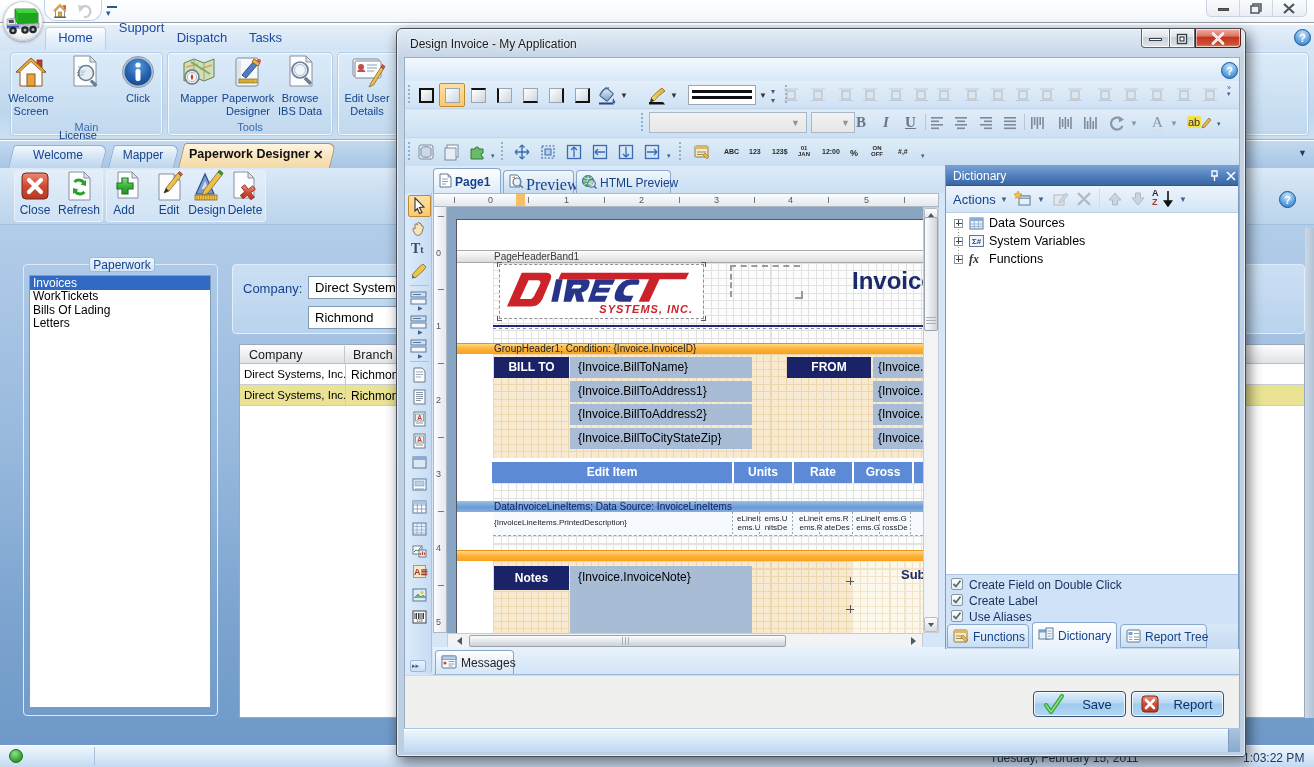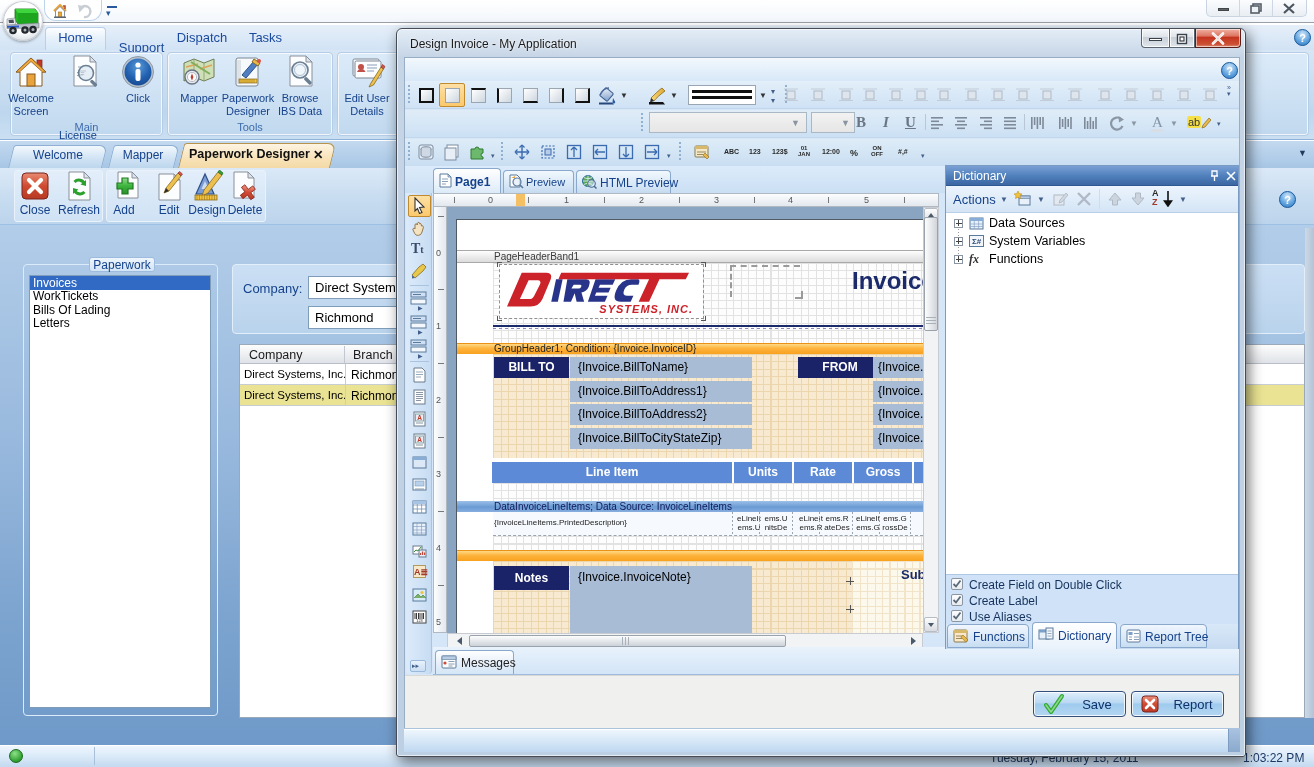--- a/index.html
+++ b/index.html
@@ -57,21 +57,21 @@
  <circle cx="8" cy="23.5" r="3.8" fill="#23272d"></circle>
     <circle cx="8" cy="23.5" r="1.5" fill="#b0b6bc"></circle>
  <circle cx="20" cy="23" r="3.8" fill="#23272d"></circle>
     <circle cx="20" cy="23" r="1.5" fill="#b0b6bc"></circle>
  <circle cx="28" cy="22.5" r="3.8" fill="#23272d"></circle>
     <circle cx="28" cy="22.5" r="1.5" fill="#b0b6bc"></circle>
 </svg>
 
 <div class="abs" style="left:45px;top:27px;width:61px;height:23px;background:linear-gradient(#fdfeff,#e7f1fb 45%,#d8e9f7);border:1px solid #b8cfe6;border-bottom:0;border-radius:4px 4px 0 0;"></div>
 <div class="abs" style="left:45px;top:30px;width:61px;text-align:center;font-size:13px;color:#1b4a9e;">Home</div>
-<div class="abs" style="left:115px;top:40px;width:53px;text-align:center;font-size:13px;color:#1b4a9e;">Support</div>
+<div class="abs" style="left:115px;top:20px;width:53px;text-align:center;font-size:13px;color:#1b4a9e;">Support</div>
 <div class="abs" style="left:172px;top:30px;width:60px;text-align:center;font-size:13px;color:#1b4a9e;">Dispatch</div>
 <div class="abs" style="left:243px;top:30px;width:45px;text-align:center;font-size:13px;color:#1b4a9e;">Tasks</div>
 
 <div class="abs" style="left:10px;top:52px;width:153px;height:84px;border:1px solid #b5cde6;border-radius:4px;background:linear-gradient(#dcebf9,#cce0f3 60%,#c0d8ee);box-shadow:inset 0 0 0 1px rgba(255,255,255,.75);"></div>
 <div class="abs" style="left:167px;top:52px;width:166px;height:84px;border:1px solid #b5cde6;border-radius:4px;background:linear-gradient(#dcebf9,#cce0f3 60%,#c0d8ee);box-shadow:inset 0 0 0 1px rgba(255,255,255,.75);"></div>
 <div class="abs" style="left:337px;top:52px;width:120px;height:84px;border:1px solid #b5cde6;border-radius:4px;background:linear-gradient(#dcebf9,#cce0f3 60%,#c0d8ee);box-shadow:inset 0 0 0 1px rgba(255,255,255,.75);"></div>
 <div class="abs" style="left:1243px;top:52px;width:66px;height:84px;border:1px solid #b5cde6;border-radius:4px;background:linear-gradient(#dcebf9,#cce0f3 60%,#c0d8ee);box-shadow:inset 0 0 0 1px rgba(255,255,255,.75);"></div>
 <div class="abs nav" style="left:10px;top:121px;width:153px;text-align:center;font-size:11px;color:#3e6cad;">Main</div>
 <div class="abs nav" style="left:167px;top:121px;width:166px;text-align:center;font-size:11px;color:#3e6cad;">Tools</div>
 
@@ -560,21 +560,21 @@
       <path d="M3 6 h6 M3 8.5 h6 M3 11 h4" stroke="#8aa0b8" stroke-width="1"></path>
     </svg>
 <div class="abs" style="left:58px;top:146px;font-size:12px;font-weight:bold;color:#15428b;">Page1</div>
 <div class="abs" style="left:106px;top:141px;width:71px;height:23px;background:linear-gradient(#f2f8fd,#d8e8f7 60%,#c6dbf0);border:1px solid #8aa8cc;border-bottom:0;border-radius:4px 4px 0 0;"></div>
 <svg class="abs" width="15" height="15" style="left:112px;top:145px" viewBox="0 0 15 15">
       <path d="M1 1 L8 1 L11 4 L11 13 L1 13 Z" fill="#fff" stroke="#5a7a9c"></path>
       <circle cx="8" cy="8" r="4" fill="rgba(220,232,245,.6)" stroke="#5a7a9c" stroke-width="1.2"></circle>
       <path d="M11 11 L14 14" stroke="#5a7a9c" stroke-width="1.6"></path>
       <path d="M2 4 L6 2 L6 4 Z" fill="#e8a33d"></path>
     </svg>
-<div class="abs" style="left:129px;top:147px;font-size:11px;color:#15428b;">Preview</div>
+<div class="abs" style="left:129px;top:147px;font-size:16px;color:#15428b;font-family:Liberation Serif, serif;">Preview</div>
 <div class="abs" style="left:179px;top:141px;width:95px;height:23px;background:linear-gradient(#f2f8fd,#d8e8f7 60%,#c6dbf0);border:1px solid #8aa8cc;border-bottom:0;border-radius:4px 4px 0 0;"></div>
 <svg class="abs" width="16" height="15" style="left:184px;top:145px" viewBox="0 0 16 15">
       <circle cx="7" cy="7" r="5.5" fill="#58a858" stroke="#2e6a9c"></circle>
       <path d="M2 7 h10 M7 1.5 v11 M3 3.5 c2 1.5 6 1.5 8 0 M3 10.5 c2 -1.5 6 -1.5 8 0" stroke="#d8e8f0" stroke-width=".9" fill="none"></path>
       <circle cx="10.5" cy="9.5" r="3.8" fill="rgba(230,240,250,.5)" stroke="#4a6a8c" stroke-width="1.1"></circle>
       <path d="M13 12 L15.5 14.5" stroke="#4a6a8c" stroke-width="1.5"></path>
     </svg>
 <div class="abs" style="left:203px;top:147px;font-size:12px;color:#15428b;">HTML Preview</div>
 
 <div class="abs" style="left:9px;top:164px;width:26px;height:481px;background:linear-gradient(90deg,#dcebfb,#c7dcf2);border-right:1px solid #aac4e0;border-radius:0 0 4px 4px;"></div>
@@ -733,27 +733,27 @@
 <div class="abs" style="left:60px;top:314px;width:466px;height:11px;background:linear-gradient(#ffd984,#fdb33c 45%,#f9a11e);border-top:1px solid #e8921a;"></div>
 <div class="abs" style="left:97px;top:314px;font-size:10px;color:#222;">GroupHeader1; Condition: {Invoice.InvoiceID}</div>
 
 <div class="abs" style="left:96px;top:325px;width:430px;height:104px;background:repeating-linear-gradient(90deg,#ecd6ae 0 1px,transparent 1px 7.5px),repeating-linear-gradient(#ecd6ae 0 1px,transparent 1px 7.5px),#f7ead0;"></div>
 
 <div class="abs" style="left:97px;top:328px;width:75px;height:21px;background:#1b2368;color:#fff;font-size:12px;font-weight:bold;text-align:center;line-height:21px;">BILL TO</div>
 <div class="abs" style="left:173px;top:328px;width:182px;height:21px;background:#a8bcd6;font-size:12px;color:#000;line-height:21px;padding-left:8px;">{Invoice.BillToName}</div>
 <div class="abs" style="left:173px;top:352px;width:182px;height:21px;background:#a8bcd6;font-size:12px;color:#000;line-height:21px;padding-left:8px;">{Invoice.BillToAddress1}</div>
 <div class="abs" style="left:173px;top:375px;width:182px;height:21px;background:#a8bcd6;font-size:12px;color:#000;line-height:21px;padding-left:8px;">{Invoice.BillToAddress2}</div>
 <div class="abs" style="left:173px;top:399px;width:182px;height:21px;background:#a8bcd6;font-size:12px;color:#000;line-height:21px;padding-left:8px;">{Invoice.BillToCityStateZip}</div>
-<div class="abs" style="left:390px;top:328px;width:84px;height:21px;background:#1b2368;color:#fff;font-size:12px;font-weight:bold;text-align:center;line-height:21px;margin-left:11px;">FROM</div>
+<div class="abs" style="left:390px;top:328px;width:84px;height:21px;background:#1b2368;color:#fff;font-size:12px;font-weight:bold;text-align:center;line-height:21px;">FROM</div>
 <div class="abs" style="left:476px;top:328px;width:50px;height:21px;background:#a8bcd6;font-size:12px;color:#000;line-height:21px;padding-left:5px;overflow:hidden;white-space:nowrap;">{Invoice.</div>
 <div class="abs" style="left:476px;top:352px;width:50px;height:21px;background:#a8bcd6;font-size:12px;color:#000;line-height:21px;padding-left:5px;overflow:hidden;white-space:nowrap;">{Invoice.</div>
 <div class="abs" style="left:476px;top:375px;width:50px;height:21px;background:#a8bcd6;font-size:12px;color:#000;line-height:21px;padding-left:5px;overflow:hidden;white-space:nowrap;">{Invoice.</div>
 <div class="abs" style="left:476px;top:399px;width:50px;height:21px;background:#a8bcd6;font-size:12px;color:#000;line-height:21px;padding-left:5px;overflow:hidden;white-space:nowrap;">{Invoice.</div>
 
-<div class="abs" style="left:95px;top:433px;width:240px;height:21px;background:#5d8ad7;color:#fff;font-size:12px;font-weight:bold;text-align:center;line-height:21px;">Line Item</div>
+<div class="abs" style="left:95px;top:433px;width:240px;height:21px;background:#5d8ad7;color:#fff;font-size:12px;font-weight:bold;text-align:center;line-height:21px;">Edit Item</div>
 <div class="abs" style="left:337px;top:433px;width:58px;height:21px;background:#5d8ad7;color:#fff;font-size:12px;font-weight:bold;text-align:center;line-height:21px;">Units</div>
 <div class="abs" style="left:397px;top:433px;width:58px;height:21px;background:#5d8ad7;color:#fff;font-size:12px;font-weight:bold;text-align:center;line-height:21px;">Rate</div>
 <div class="abs" style="left:457px;top:433px;width:58px;height:21px;background:#5d8ad7;color:#fff;font-size:12px;font-weight:bold;text-align:center;line-height:21px;">Gross</div>
 <div class="abs" style="left:517px;top:433px;width:9px;height:21px;background:#5d8ad7;"></div>
 
 <div class="abs" style="left:96px;top:454px;width:430px;height:18px;background:repeating-linear-gradient(90deg,#e2e2e2 0 1px,transparent 1px 7.5px),repeating-linear-gradient(#e2e2e2 0 1px,transparent 1px 7.5px),#fdfdfd;"></div>
 
 <div class="abs" style="left:60px;top:472px;width:466px;height:11px;background:linear-gradient(#9cc0e8,#6a9ad4 55%,#87aede);"></div>
 <div class="abs" style="left:97px;top:472px;font-size:10px;color:#101a5a;">DataInvoiceLineItems; Data Source: InvoiceLineItems</div>
 

